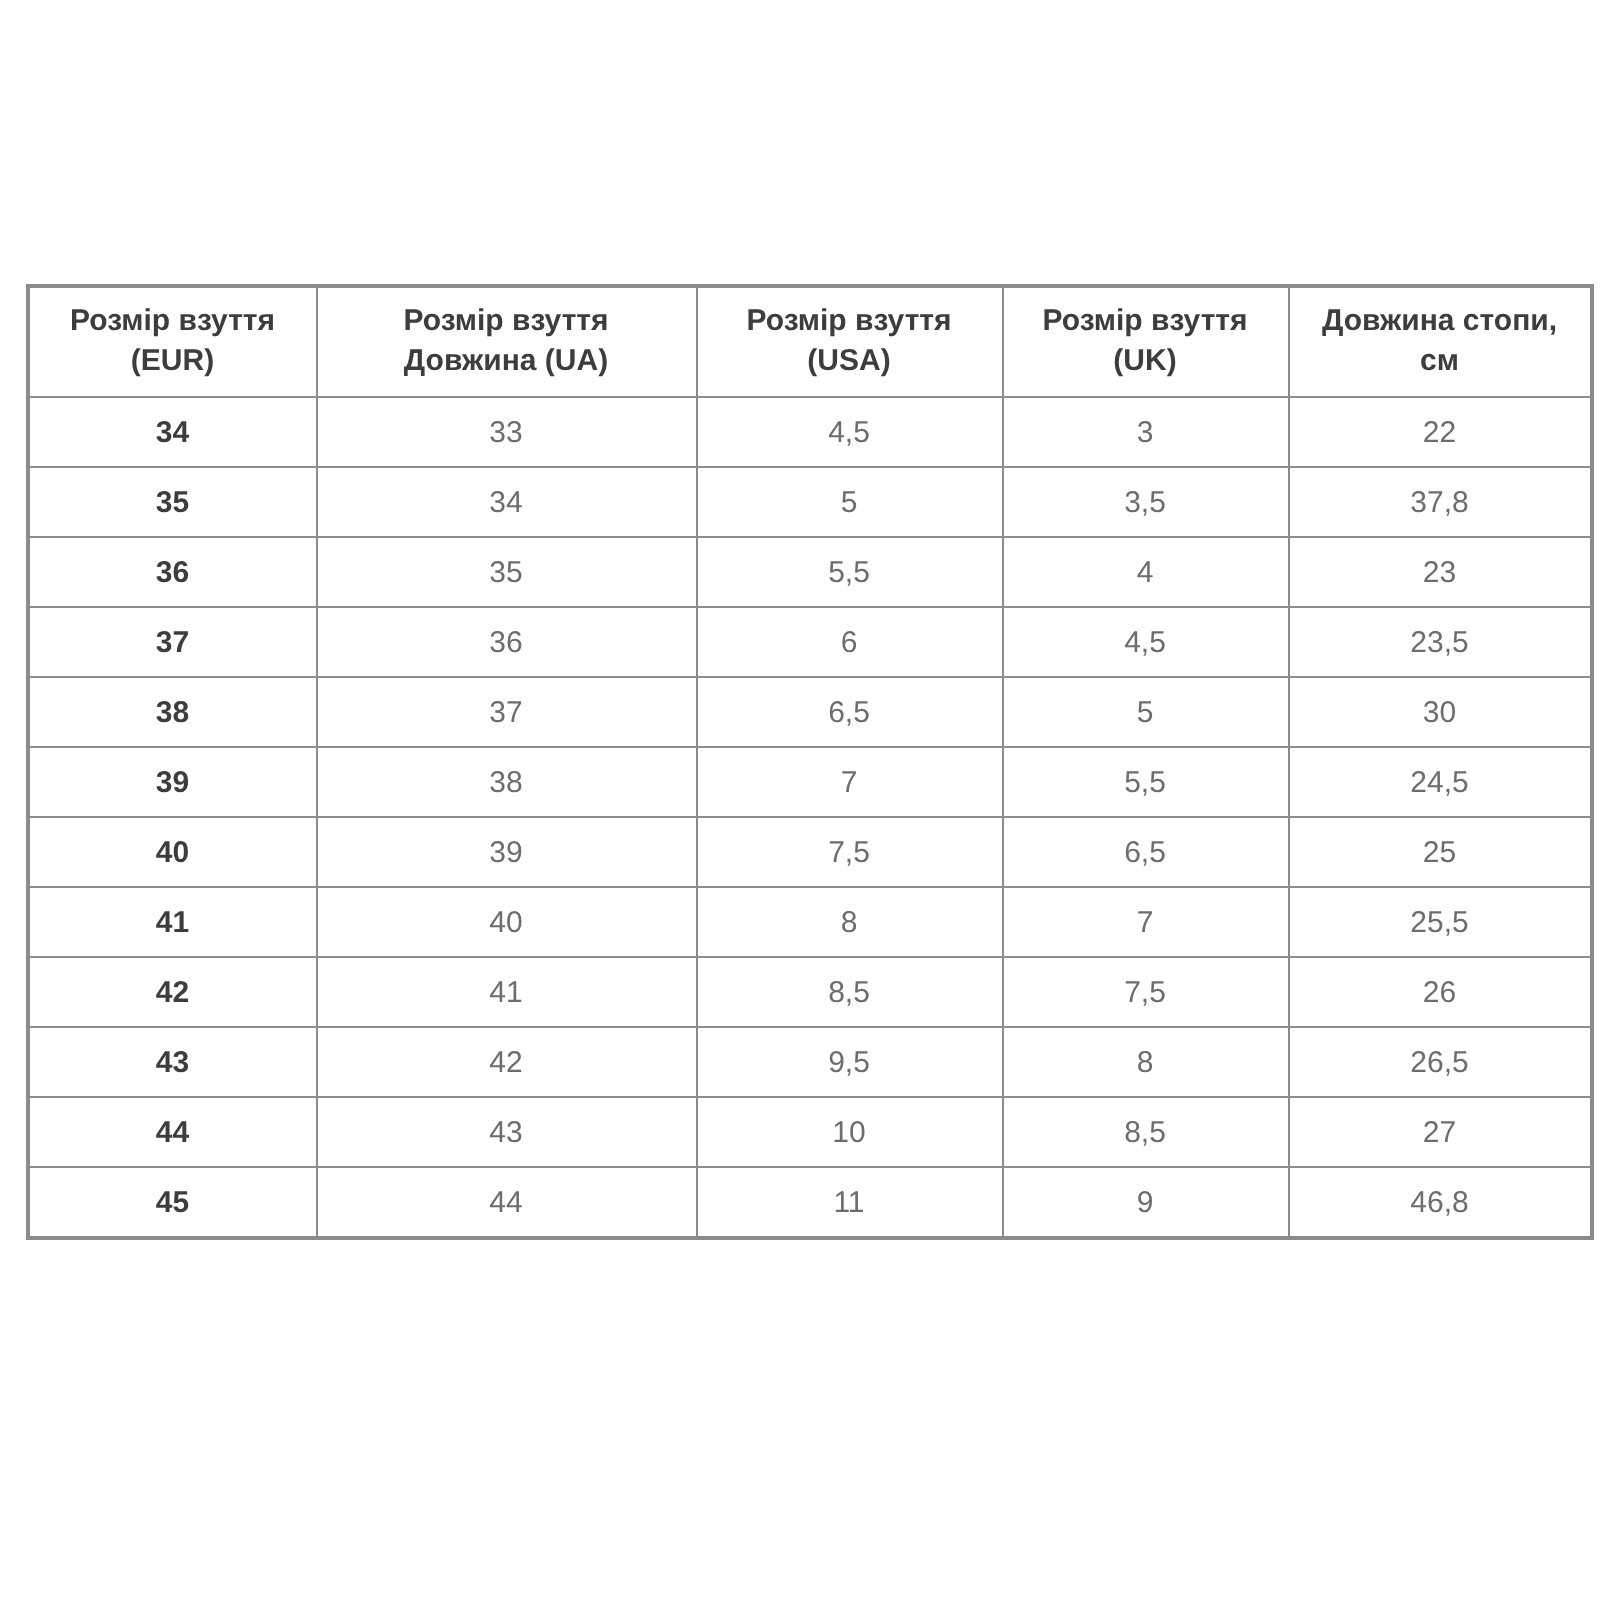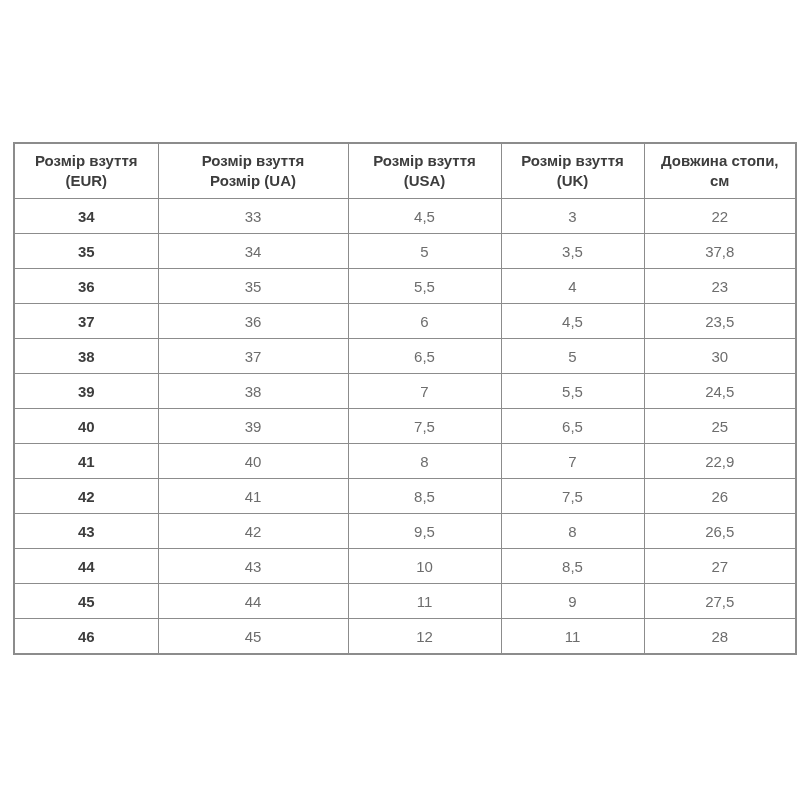--- a/index.html
+++ b/index.html
@@ -69,21 +69,21 @@
         <col style="width:152px">
       </colgroup>
       <thead>
         <tr>
           <th>
             <span class="hdr-line">Розмір взуття</span>
             <span class="hdr-line">(EUR)</span>
           </th>
           <th>
             <span class="hdr-line">Розмір взуття</span>
-            <span class="hdr-line">Розмір (UA)</span>
+            <span class="hdr-line">Довжина (UA)</span>
           </th>
           <th>
             <span class="hdr-line">Розмір взуття</span>
             <span class="hdr-line">(USA)</span>
           </th>
           <th>
             <span class="hdr-line">Розмір взуття</span>
             <span class="hdr-line">(UK)</span>
           </th>
           <th>
@@ -140,21 +140,21 @@
           <td>39</td>
           <td>7,5</td>
           <td>6,5</td>
           <td>25</td>
         </tr>
         <tr>
           <td class="col-eur">41</td>
           <td>40</td>
           <td>8</td>
           <td>7</td>
-          <td>22,9</td>
+          <td>25,5</td>
         </tr>
         <tr>
           <td class="col-eur">42</td>
           <td>41</td>
           <td>8,5</td>
           <td>7,5</td>
           <td>26</td>
         </tr>
         <tr>
           <td class="col-eur">43</td>
@@ -168,25 +168,18 @@
           <td>43</td>
           <td>10</td>
           <td>8,5</td>
           <td>27</td>
         </tr>
         <tr>
           <td class="col-eur">45</td>
           <td>44</td>
           <td>11</td>
           <td>9</td>
-          <td>27,5</td>
-        </tr>
-        <tr>
-          <td class="col-eur">46</td>
-          <td>45</td>
-          <td>12</td>
-          <td>11</td>
-          <td>28</td>
+          <td>46,8</td>
         </tr>
       </tbody>
     </table>
   </div>
 </div>
 
 </body></html>

